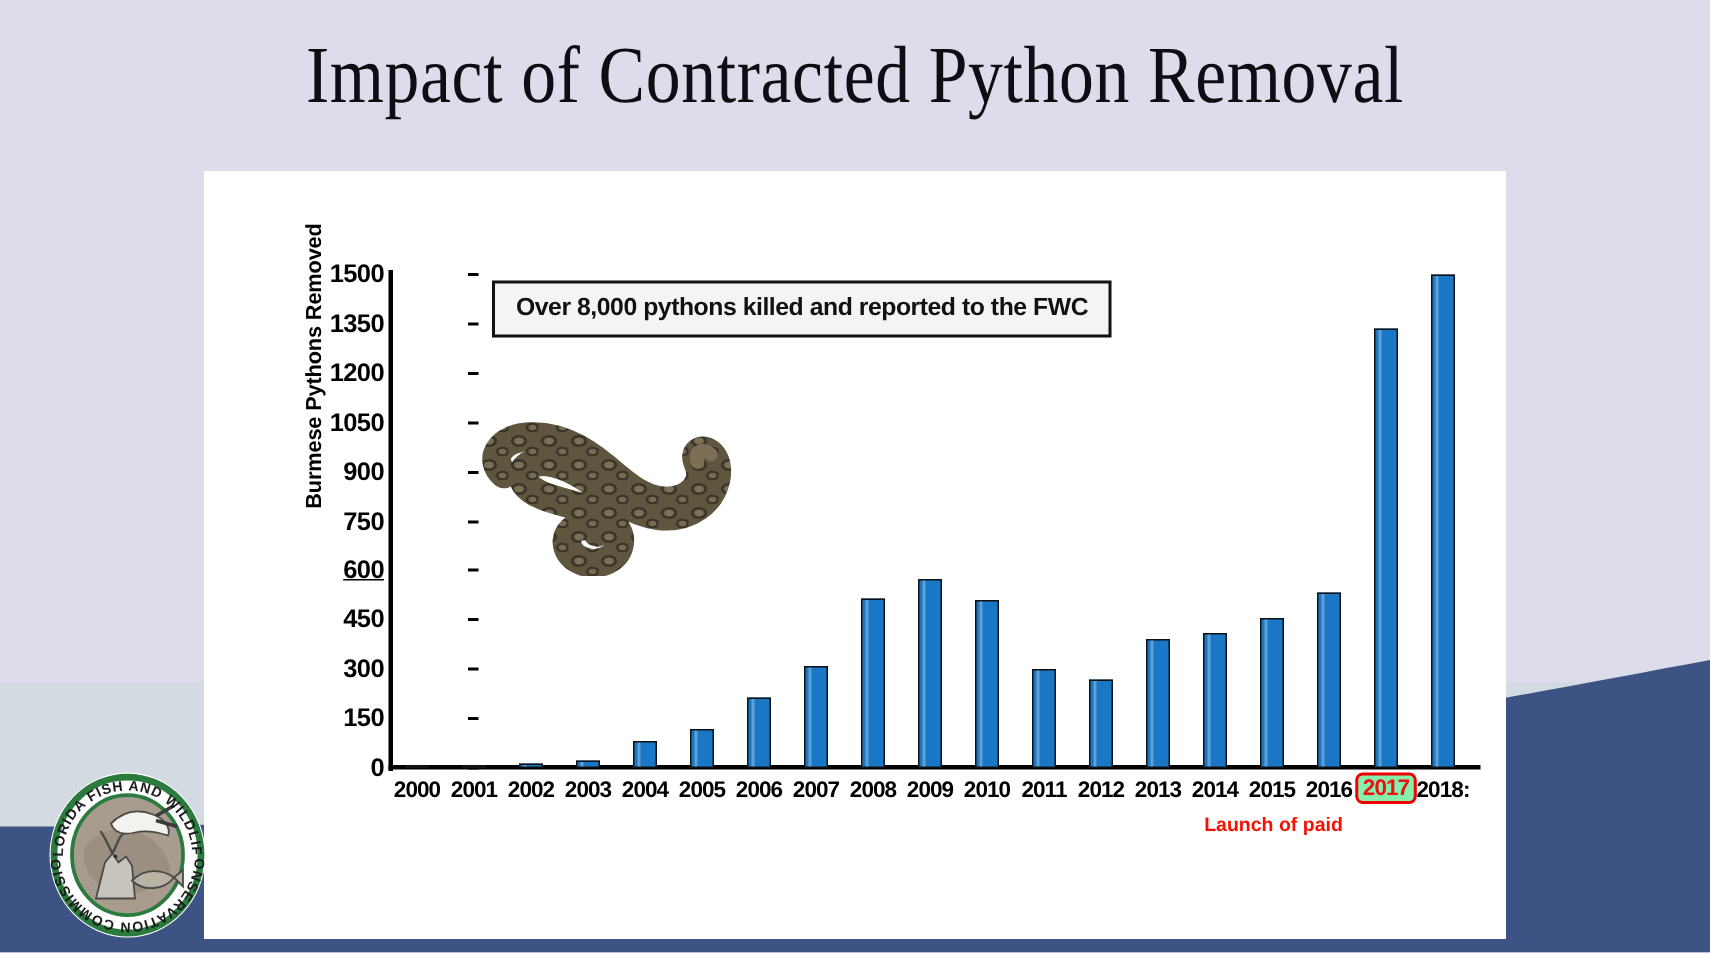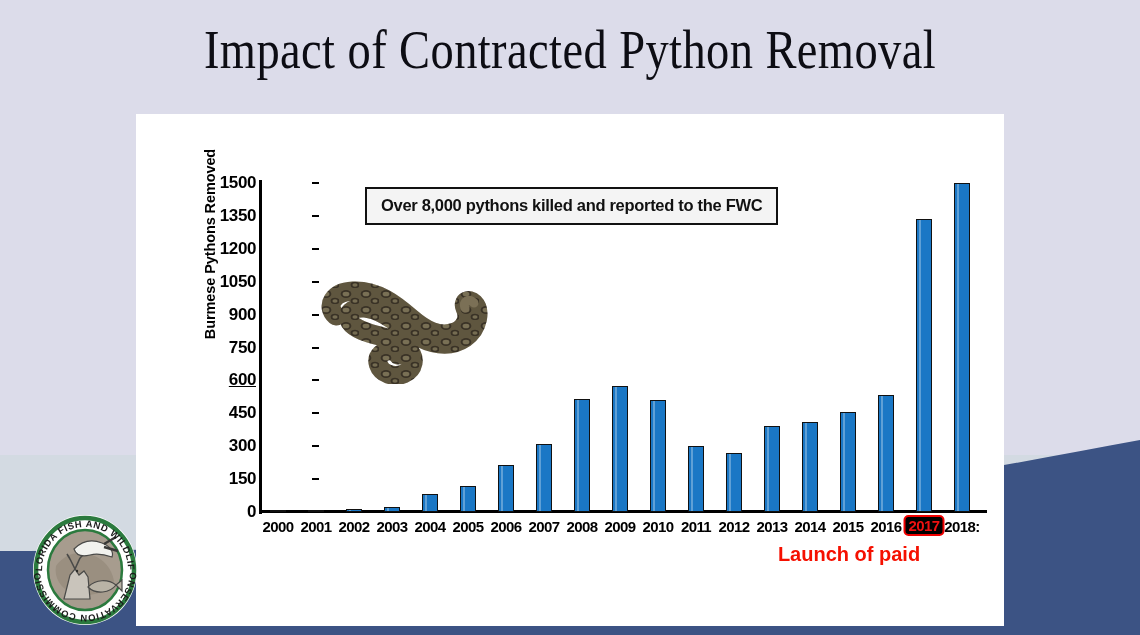--- a/index.html
+++ b/index.html
@@ -149,50 +149,49 @@
     font-size: 15px;
     font-weight: bold;
     color: #000;
     text-align: center;
     transform: translateX(-50%);
     letter-spacing: -0.6px;
     white-space: nowrap;
   }
   .x-tick-label.highlight {
     color: #ee1111;
-    background: #000000;
+    background: #86efac;
     border: 2.5px solid #f00000;
     border-radius: 5px;
     padding: 0 3px;
     top: 401px;
   }
 
   #callout-box {
     position: absolute;
     left: 192px;
     top: 73px;
     padding: 7px 14px 8px 14px;
     background: #f4f4f4;
     border: 2.5px solid #111;
     font-size: 16.5px;
     font-weight: bold;
     color: #111;
     letter-spacing: -0.3px;
     white-space: nowrap;
-    margin-left: 37px;
   }
 
   #annotation-red {
     position: absolute;
     left: 608px;
     top: 428px;
     width: 210px;
     text-align: center;
     color: #f51000;
-    font-size: 20px;
+    font-size: 13px;
     font-weight: bold;
     line-height: 1.28;
   }
 
   
   #python-photo {
     position: absolute;
     left: 183px;
     top: 158px;
     width: 196px;

